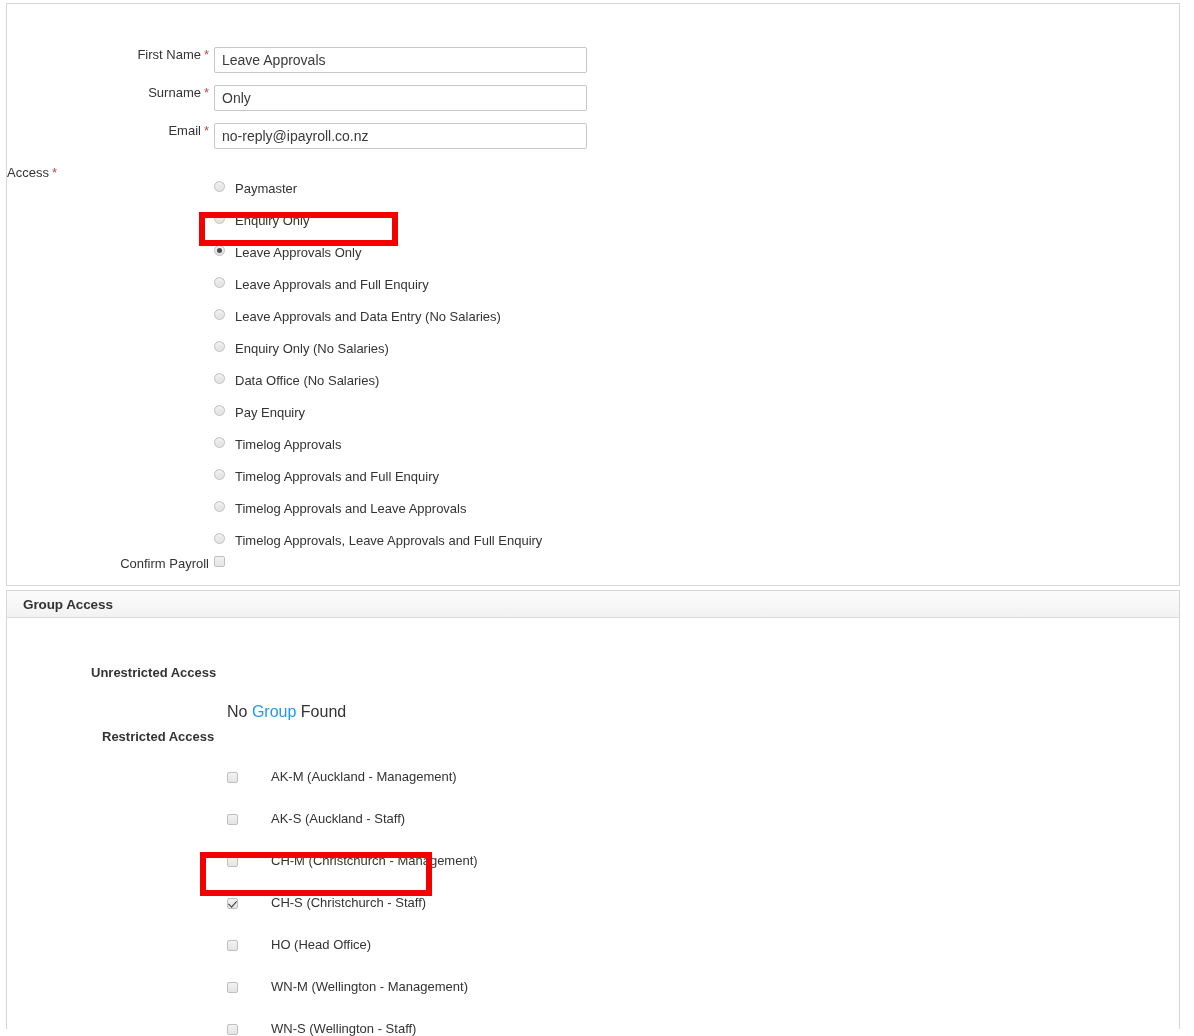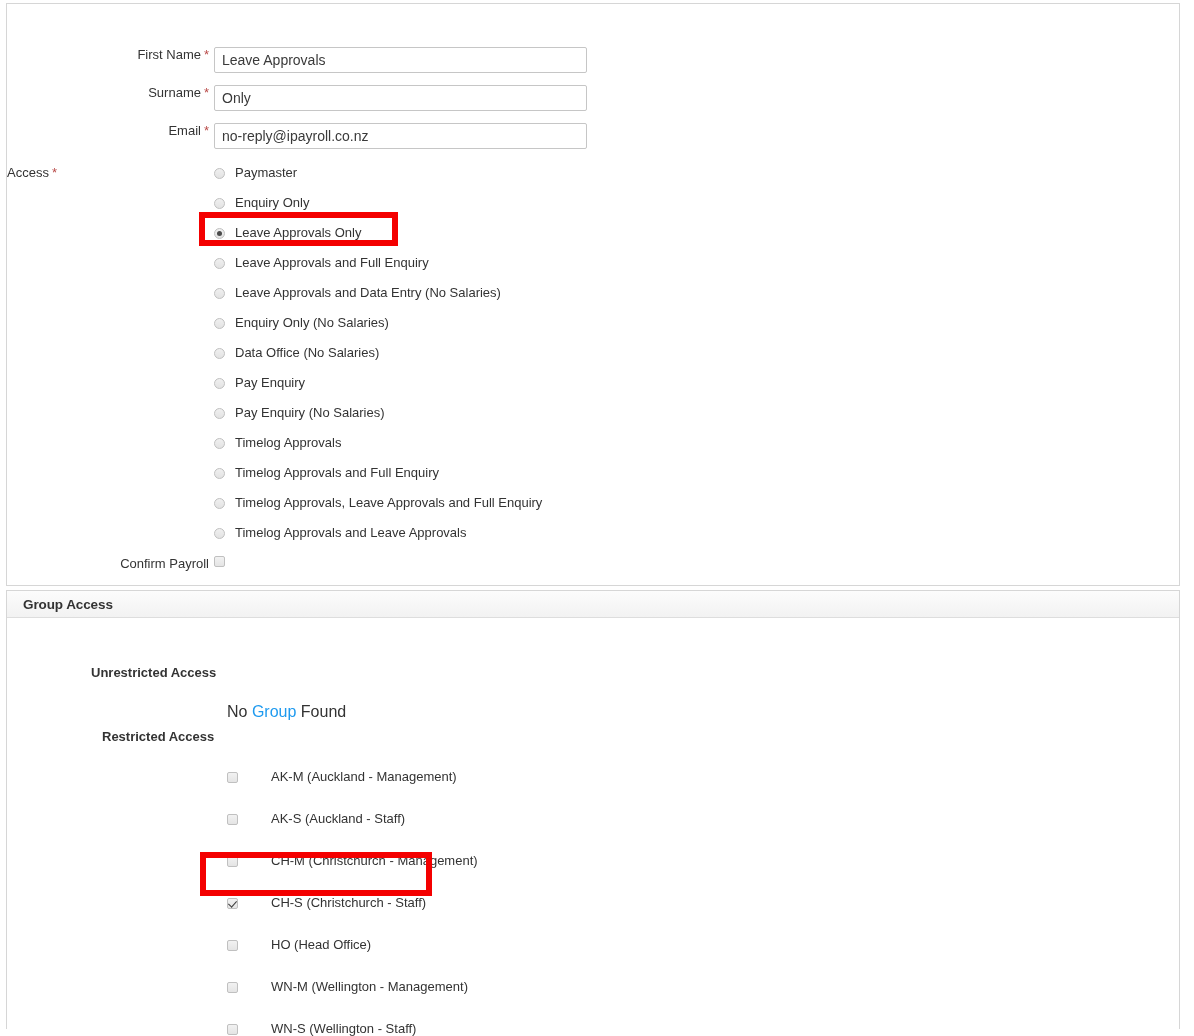--- a/index.html
+++ b/index.html
@@ -108,23 +108,23 @@
   }
 
   
   .radio-list {
     margin: 0;
     padding: 0;
     list-style: none;
   }
   .radio-item {
     display: flex;
-    align-items: center;
     height: 16px;
     margin-bottom: 14px;
+    margin-top: 16px;
   }
   .radio-item:last-child { margin-bottom: 0; }
 
   .radio {
     width: 11px;
     height: 11px;
     border-radius: 50%;
     background: linear-gradient(to bottom, #f0f0f0 0%, #e2e2e2 100%);
     border: 1px solid #c0c0c0;
     box-sizing: border-box;
@@ -305,37 +305,33 @@
             <li class="radio-item">
               <span class="radio"></span>
               <span class="radio-label">Data Office (No Salaries)</span>
             </li>
             <li class="radio-item">
               <span class="radio"></span>
               <span class="radio-label">Pay Enquiry</span>
             </li>
             <li class="radio-item">
               <span class="radio"></span>
-              <span class="radio-label">Pay Enquiry (No Salaries)</span>
-            </li>
-            <li class="radio-item">
-              <span class="radio"></span>
               <span class="radio-label">Timelog Approvals</span>
             </li>
             <li class="radio-item">
               <span class="radio"></span>
               <span class="radio-label">Timelog Approvals and Full Enquiry</span>
             </li>
             <li class="radio-item">
               <span class="radio"></span>
+              <span class="radio-label">Timelog Approvals and Leave Approvals</span>
+            </li>
+            <li class="radio-item">
+              <span class="radio"></span>
               <span class="radio-label">Timelog Approvals, Leave Approvals and Full Enquiry</span>
-            </li>
-            <li class="radio-item">
-              <span class="radio"></span>
-              <span class="radio-label">Timelog Approvals and Leave Approvals</span>
             </li>
           </ul>
       </div>
 
       <div class="form-row row-confirm">
         <div class="confirm-label">Confirm Payroll</div>
         <span class="cbox" id="confirm-payroll-box"></span>
       </div>
 
     </div>

